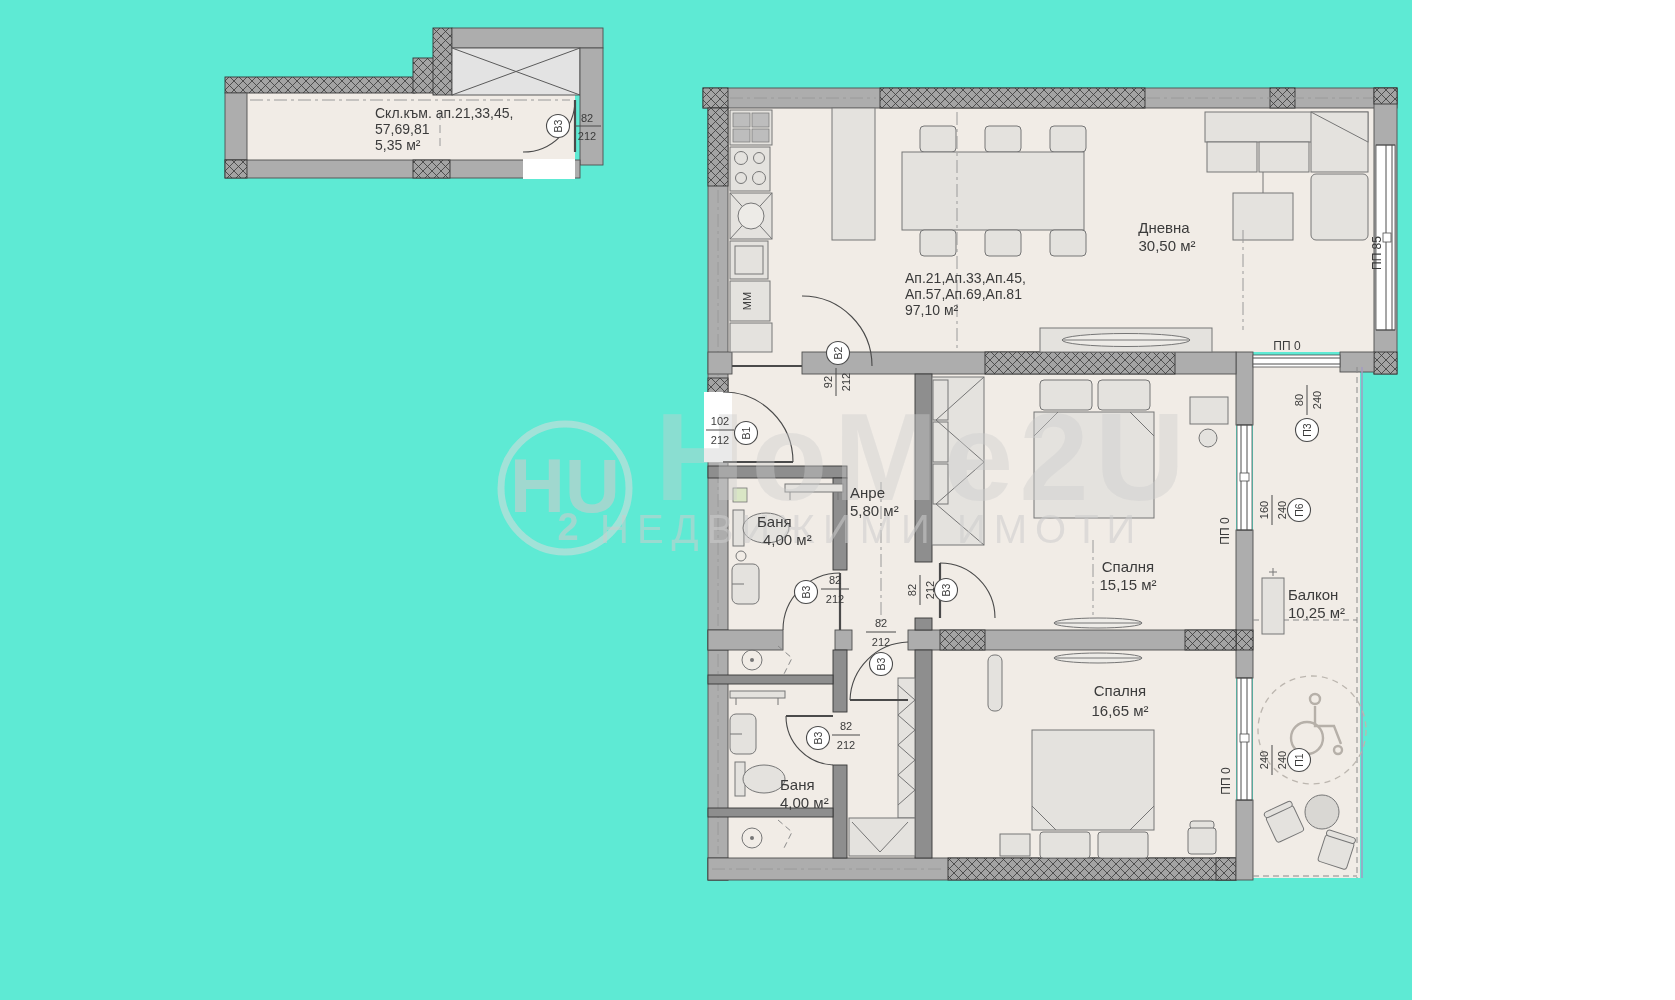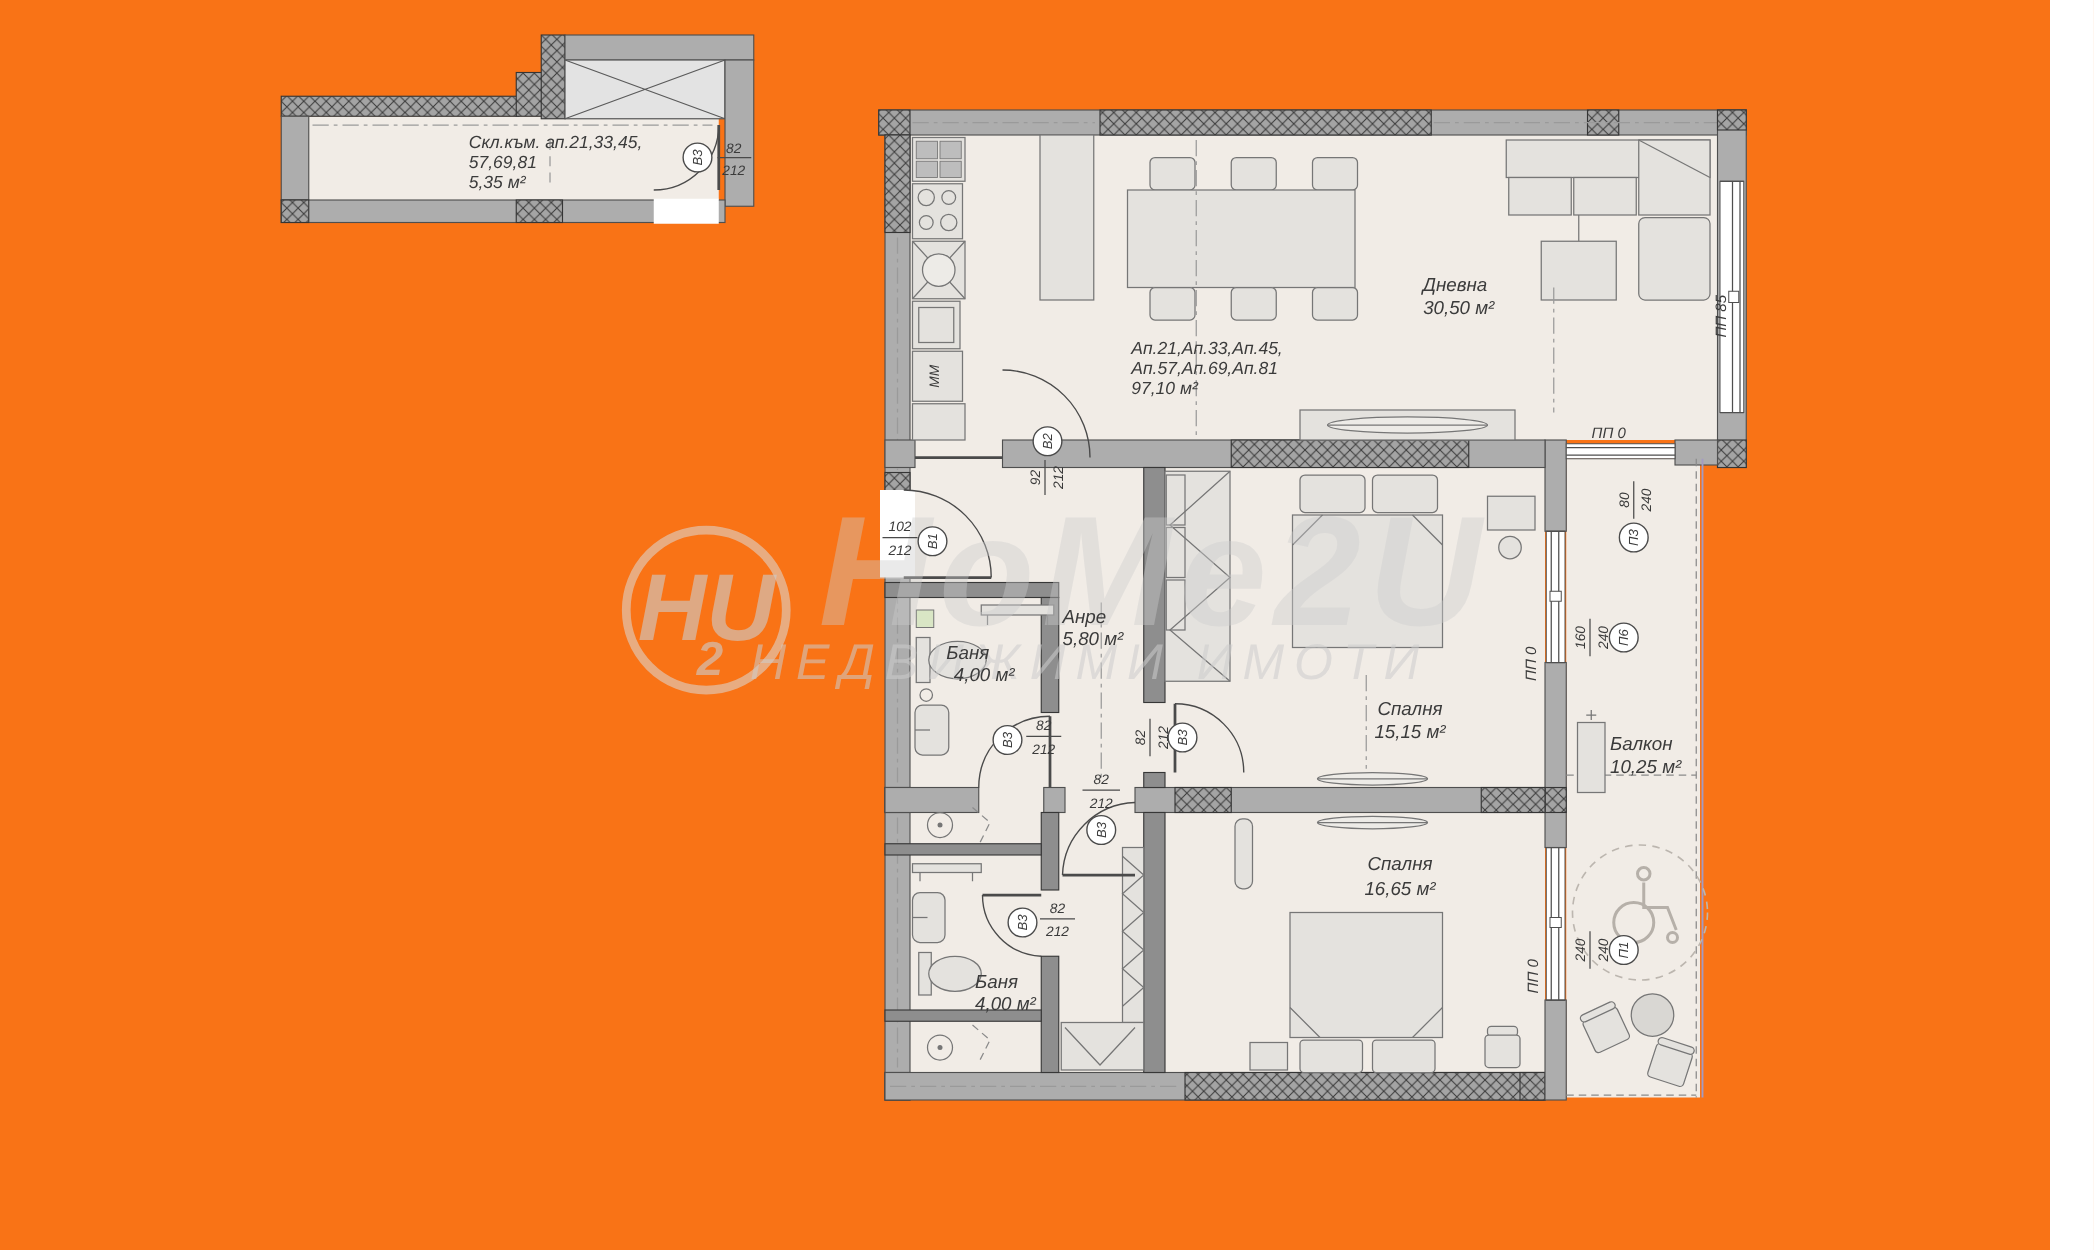--- a/index.html
+++ b/index.html
@@ -1,17 +1,17 @@
 <!DOCTYPE html>
 <html><head>
 <meta charset="utf-8">
 <style>
   html,body{margin:0;padding:0;background:#fff;}
-  .stage{position:relative;width:1640px;height:1000px;background:#f97316;overflow:hidden;
-         font-family:"Liberation Sans",sans-serif;font-style:italic;}
+  .stage{position:relative;width:1412px;height:1000px;background:#5eead4;overflow:hidden;
+         font-family:"Liberation Sans",sans-serif;}
   svg{position:absolute;left:0;top:0;}
   .wall{fill:#ADADAD;stroke:#4f4f4f;stroke-width:.9;}
   .xh{fill:url(#xh);stroke:#353535;stroke-width:.9;}
   .floor{fill:#F1ECE6;stroke:none;}
   .iwall{fill:#8e8e8e;stroke:#373737;stroke-width:.9;}
   .furn{fill:#E4E2DE;stroke:#767676;stroke-width:1;}
   .furn2{fill:#D9D7D3;stroke:#767676;stroke-width:1;}
   .fline{stroke:#767676;fill:none;stroke-width:1;}
   .door{stroke:#4a4a4a;fill:none;stroke-width:1.1;}
   .leaf{stroke:#4a4a4a;stroke-width:2.2;}

